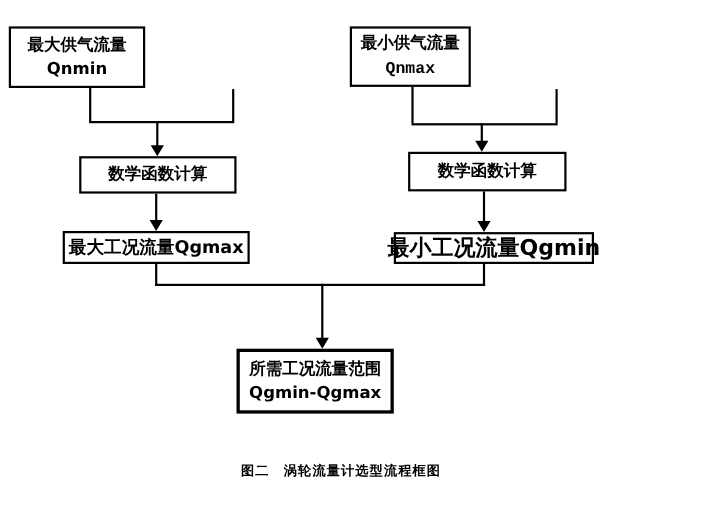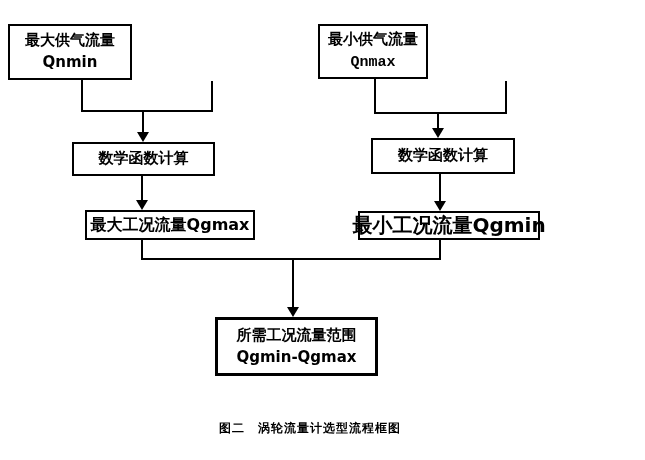--- a/index.html
+++ b/index.html
@@ -30,23 +30,23 @@
     line-height: 1.45;
   }
   .fbox .ln { white-space: nowrap; }
 
   .box-qnmax       { left: 8px;   top: 24px;  width: 124px; height: 56px; font-size: 15px; }
   .box-pgmin-tmax  { left: 137px; top: 20px;  width: 171px; height: 61px; font-size: 15px; }
   .box-qnmin       { left: 318px; top: 24px;  width: 110px; height: 55px; font-size: 15px; font-family: Liberation Mono, monospace; }
   .box-pgmax-tmin  { left: 440px; top: 22px;  width: 177px; height: 59px; font-size: 15px; }
   .box-math-left   { left: 72px;  top: 142px; width: 143px; height: 34px; font-size: 15px; }
   .box-math-right  { left: 371px; top: 138px; width: 144px; height: 36px; font-size: 15px; }
-  .box-qgmax       { left: 57px;  top: 210px; width: 170px; height: 30px; font-size: 16px; margin-left: 28px; }
+  .box-qgmax       { left: 57px;  top: 210px; width: 170px; height: 30px; font-size: 16px; }
   .box-qgmin      { left: 358px; top: 211px; width: 182px; height: 29px; font-size: 20px; }
-  .box-result      { left: 215px; top: 317px; width: 163px; height: 59px; font-size: 15px; border-width: 3px; }
+  .box-result      { left: 215px; top: 317px; width: 143px; height: 59px; font-size: 15px; border-width: 3px; }
 
   .vline, .hline {
     position: absolute;
     background: #000000;
   }
   .vline { width: 2px; }
   .hline { height: 2px; }
 
   .arrowhead {
     position: absolute;

